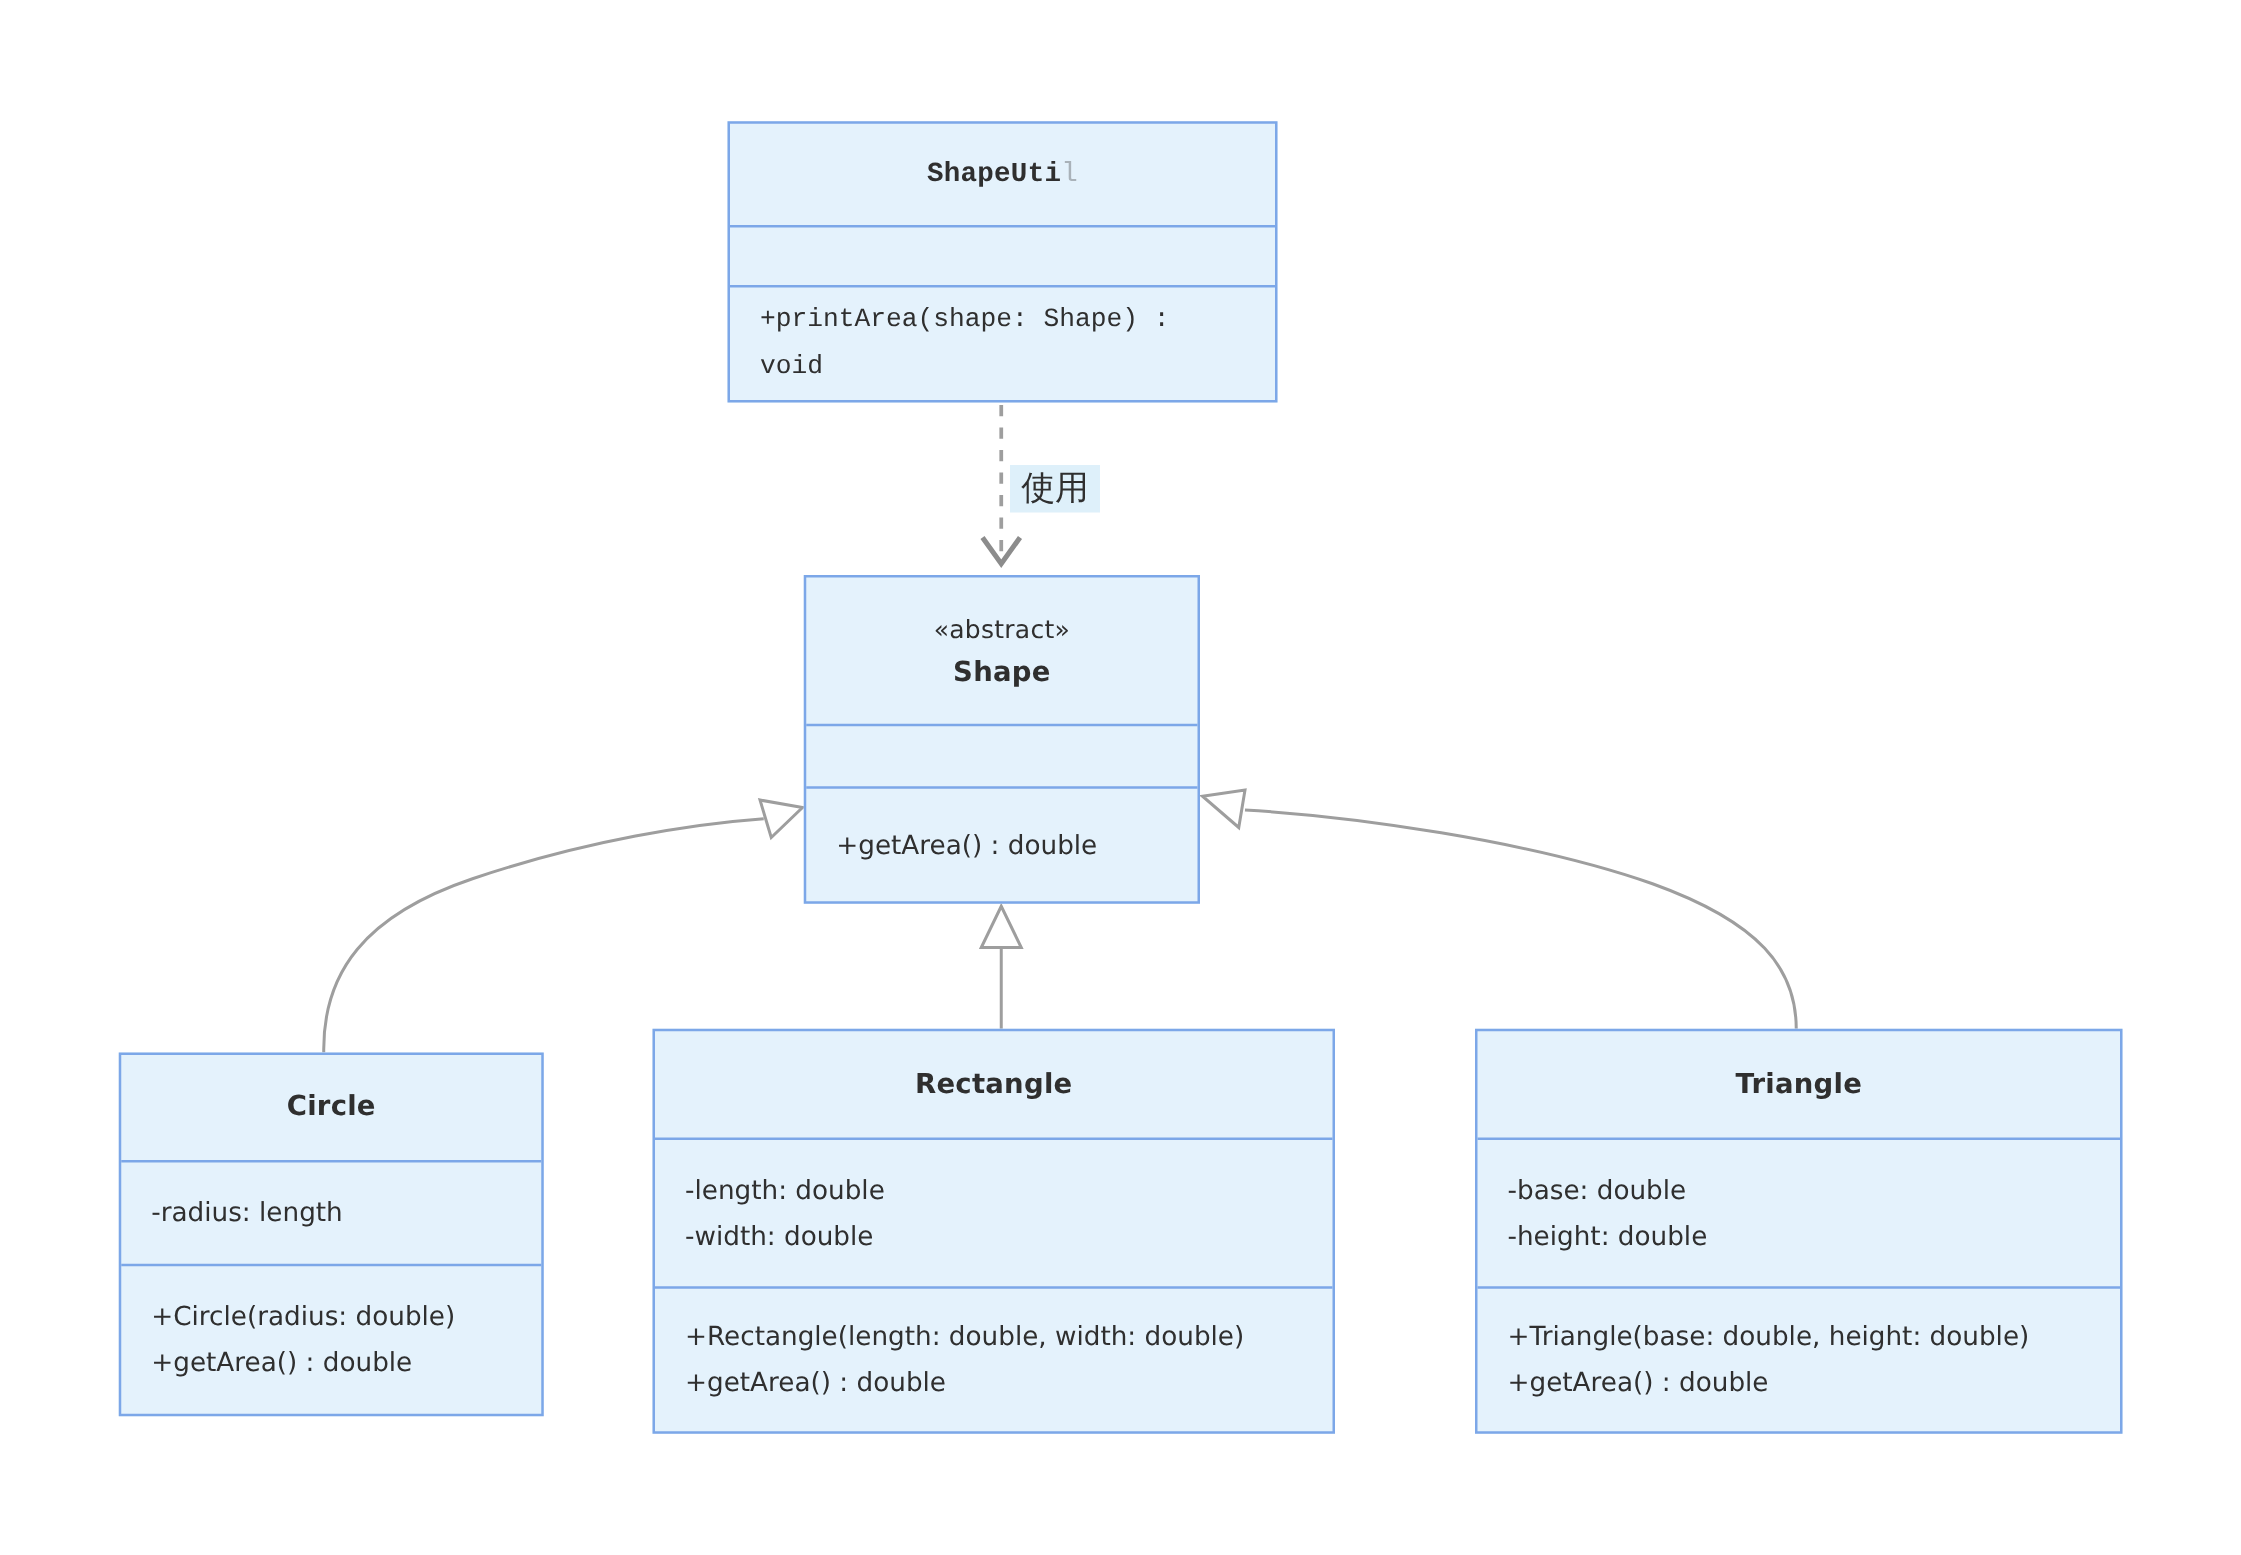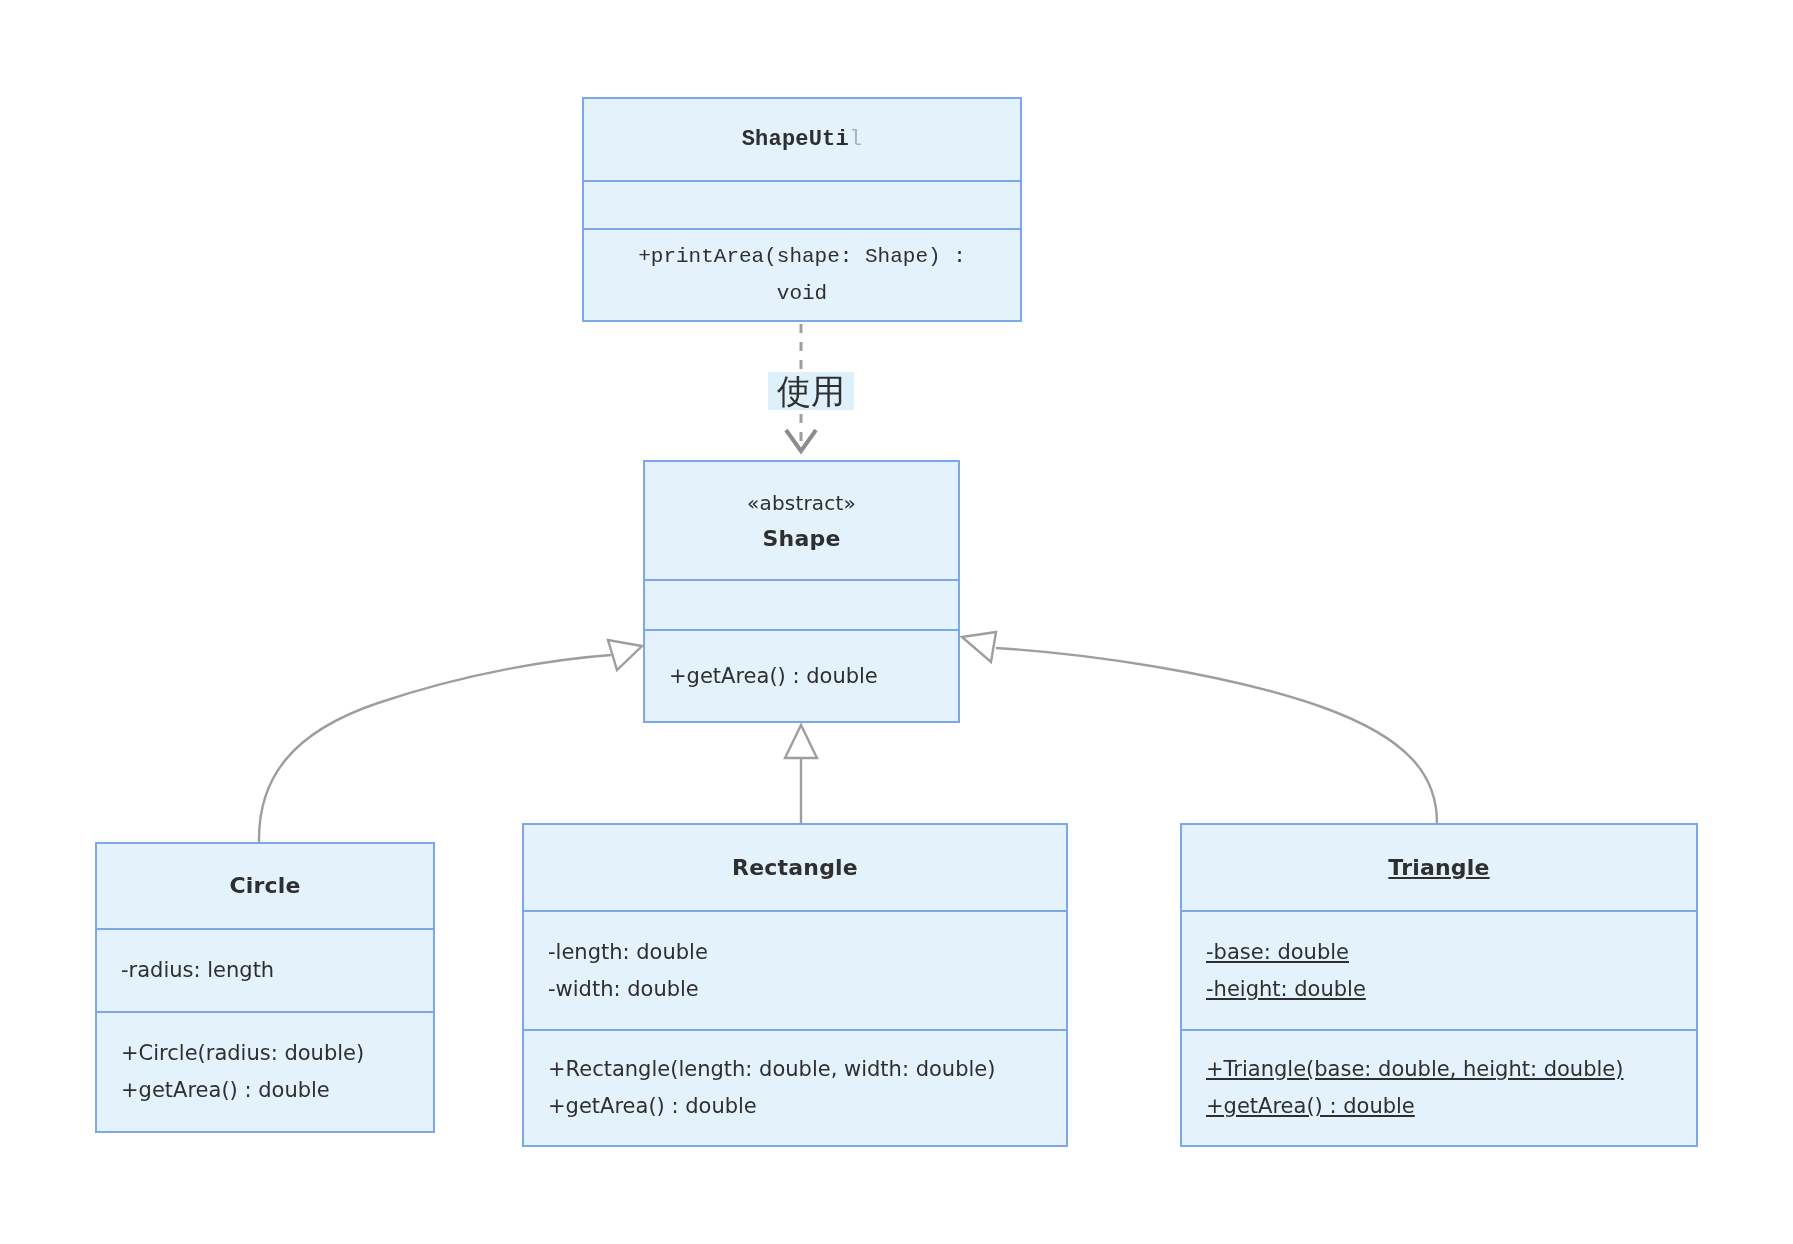--- a/index.html
+++ b/index.html
@@ -39,22 +39,22 @@
   .sec.title .annotation{font-weight:400;font-size:20px;line-height:36px;}
   .sec.title .cls-name{line-height:36px;}
   .faded{opacity:.32;font-weight:400;}
   .sec.members{
     display:flex;flex-direction:column;justify-content:center;
     padding:0 24px;font-size:21px;line-height:37px;
   }
   .edge-label{
     position:absolute;z-index:3;
     background:var(--label-bg);
-    font-size:34px;line-height:34px;
-    padding:2px 9px;color:var(--text);
+    font-size:27px;line-height:34px;
+    padding:2px 9px;color:var(--text);margin-left:40px;
   }
 </style>
 </head>
 <body>
 
 <div id="canvas">
 
   <svg id="edges" viewBox="0 0 1793 1244">
 
     <g>
@@ -78,21 +78,21 @@
     </g>
   </svg>
 
   <div class="edge-label" style="left:768px;top:372px;">使用</div>
 
   <div class="class-box" style="left:582px;top:97px;width:440px;height:225px;font-family:Liberation Mono, monospace;">
     <div class="sec title" style="height:81px;">
       <div class="cls-name"><span>ShapeUti</span><span class="faded">l</span></div>
     </div>
     <div class="sec members" style="height:48px;"></div>
-    <div class="sec members" style="flex:1;text-align:center;">
+    <div class="sec members" style="flex:1;">
       <div>+printArea(shape: Shape) : void</div>
     </div>
   </div>
 
   <div class="class-box" style="left:643px;top:460px;width:317px;height:263px;">
     <div class="sec title" style="height:117px;">
       <div class="annotation">«abstract»</div>
       <div class="cls-name">Shape</div>
     </div>
     <div class="sec members" style="height:50px;"></div>
@@ -121,21 +121,21 @@
     <div class="sec members" style="height:119px;">
       <div>-length: double</div>
       <div>-width: double</div>
     </div>
     <div class="sec members" style="flex:1;">
       <div>+Rectangle(length: double, width: double)</div>
       <div>+getArea() : double</div>
     </div>
   </div>
 
-  <div class="class-box" style="left:1180px;top:823px;width:518px;height:324px;text-decoration:underline;">
+  <div class="class-box" style="left:1180px;top:823px;width:518px;height:324px;">
     <div class="sec title" style="height:85px;">
       <div class="cls-name">Triangle</div>
     </div>
     <div class="sec members" style="height:119px;">
       <div>-base: double</div>
       <div>-height: double</div>
     </div>
     <div class="sec members" style="flex:1;">
       <div>+Triangle(base: double, height: double)</div>
       <div>+getArea() : double</div>

